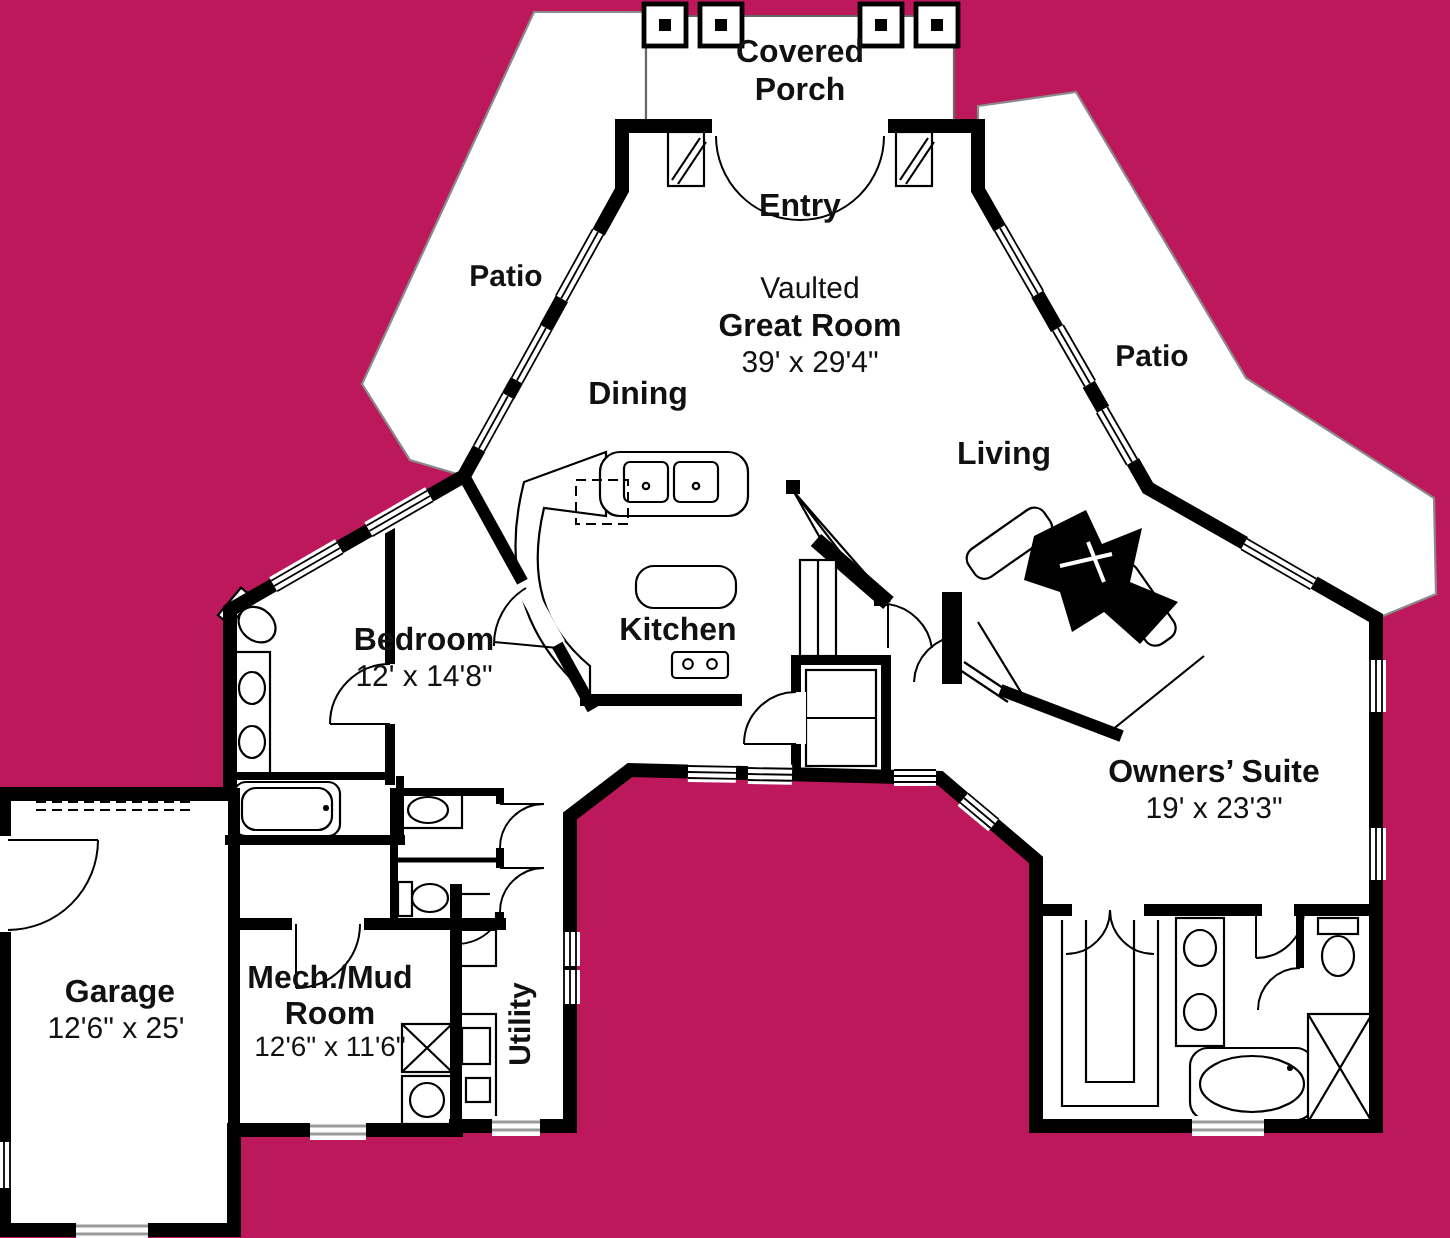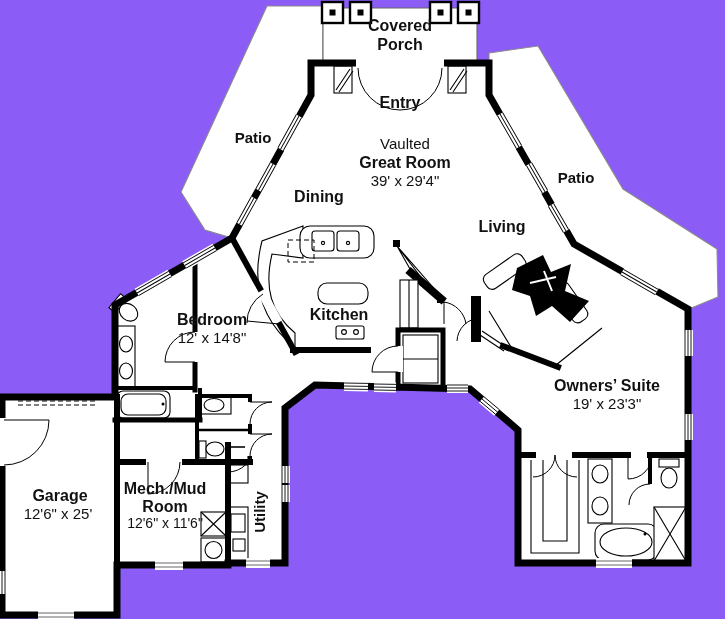--- a/index.html
+++ b/index.html
@@ -1,16 +1,16 @@
 <!DOCTYPE html>
 <html><head>
 <meta charset="utf-8">
 <style>
   html,body{margin:0;padding:0;background:#fff;}
-  #stage{width:725px;height:619px;position:relative;background:#8b5cf6;overflow:hidden;}
+  #stage{width:725px;height:619px;position:relative;background:#be185d;overflow:hidden;}
   svg{display:block}
   .w7{stroke:#000;stroke-width:7;fill:none;stroke-linejoin:miter;stroke-linecap:square}
   .w6{stroke:#000;stroke-width:6;fill:none;stroke-linecap:square}
   .w5{stroke:#000;stroke-width:5;fill:none;stroke-linecap:square}
   .w4{stroke:#000;stroke-width:4;fill:none;stroke-linecap:square}
   .w3{stroke:#000;stroke-width:2.5;fill:none;stroke-linecap:square}
   .t{stroke:#000;stroke-width:1.1;fill:none}
   .tf{stroke:#000;stroke-width:1.1;fill:#fff}
   .dash{stroke:#000;stroke-width:1;fill:none;stroke-dasharray:5,3}
   .g{stroke:#8a8a8a;stroke-width:1.1;fill:#fff}

